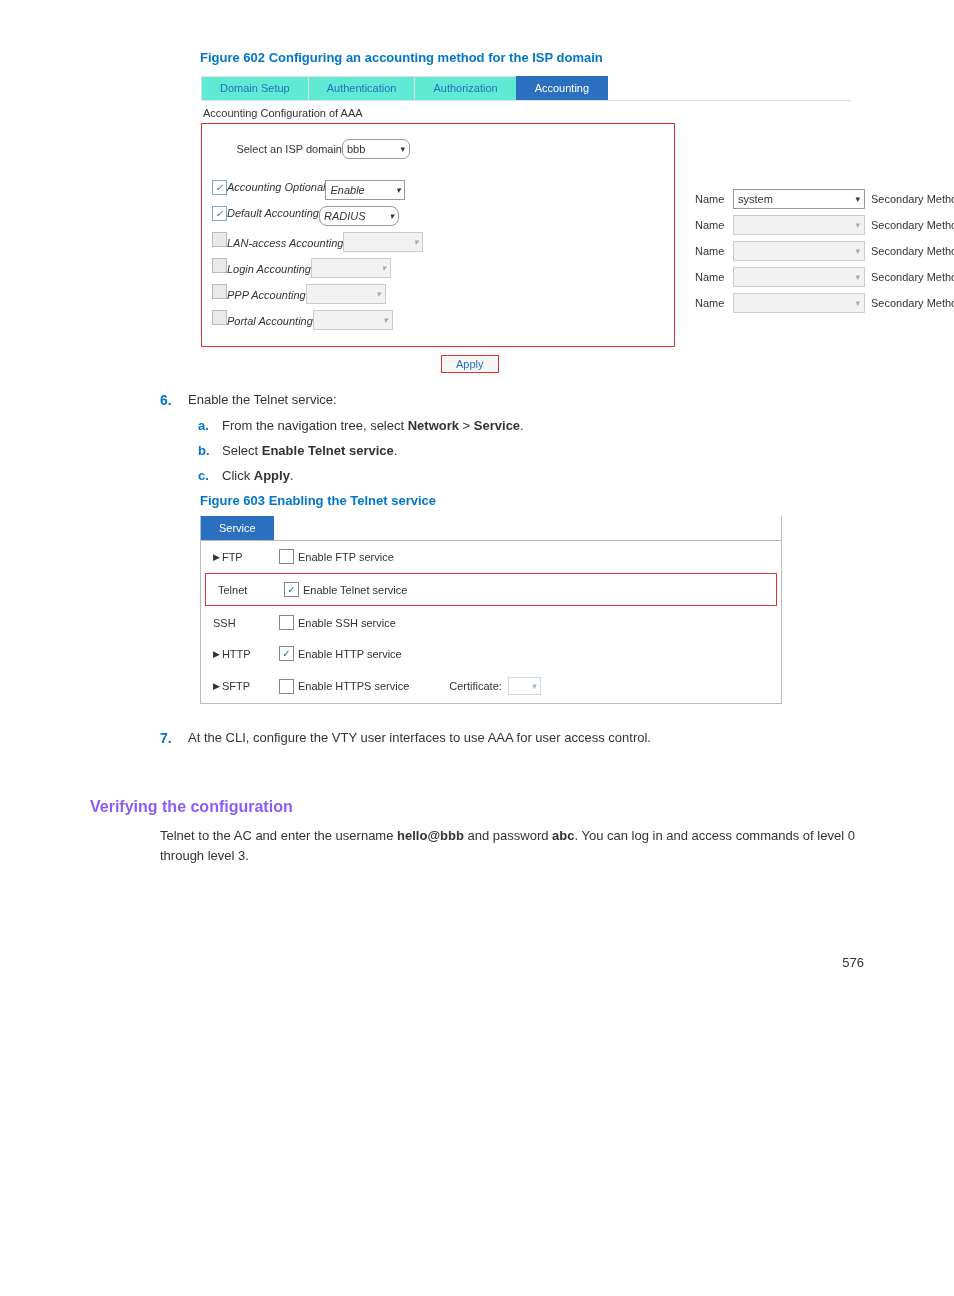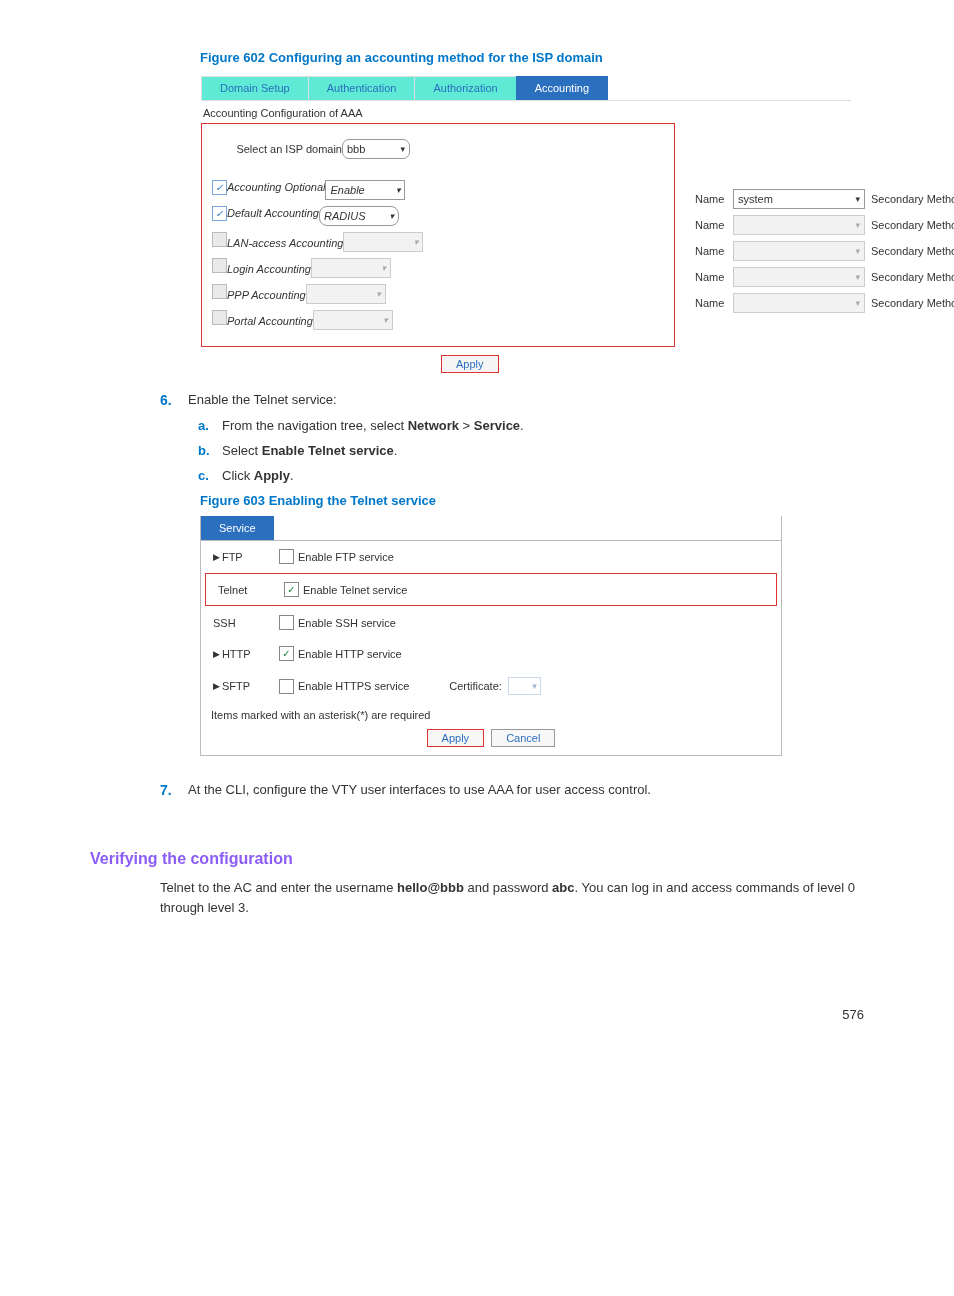--- a/index.html
+++ b/index.html
@@ -270,25 +270,20 @@
             <span class="tri">▶</span>
             <span>SFTP</span>
           </span>
           <span class="chk"></span>
           <span>Enable HTTPS service</span>
           <span style="margin-left: 40px;">Certificate:</span>
           <span class="cert-sel"></span>
         </div>
       </div>
     </div>
-  <div class="note">Items marked with an asterisk(*) are required</div>
-  <div class="btn-row">
-    <span class="b">Apply</span>
-    <span class="b cancel">Cancel</span>
-  </div>
 </div>
 
 <div class="step-line" style="margin-top:26px;">
   <span class="num">7.</span>
   <span>At the CLI, configure the VTY user interfaces to use AAA for user access control.</span>
 </div>
 
 <div class="section-title">Verifying the configuration</div>
 <div class="body-text">
   <span>Telnet to the AC and enter the username </span><span class="bold">hello@bbb</span><span> and password </span><span class="bold">abc</span><span>. You can log in and access commands of level 0 through level 3.</span>

